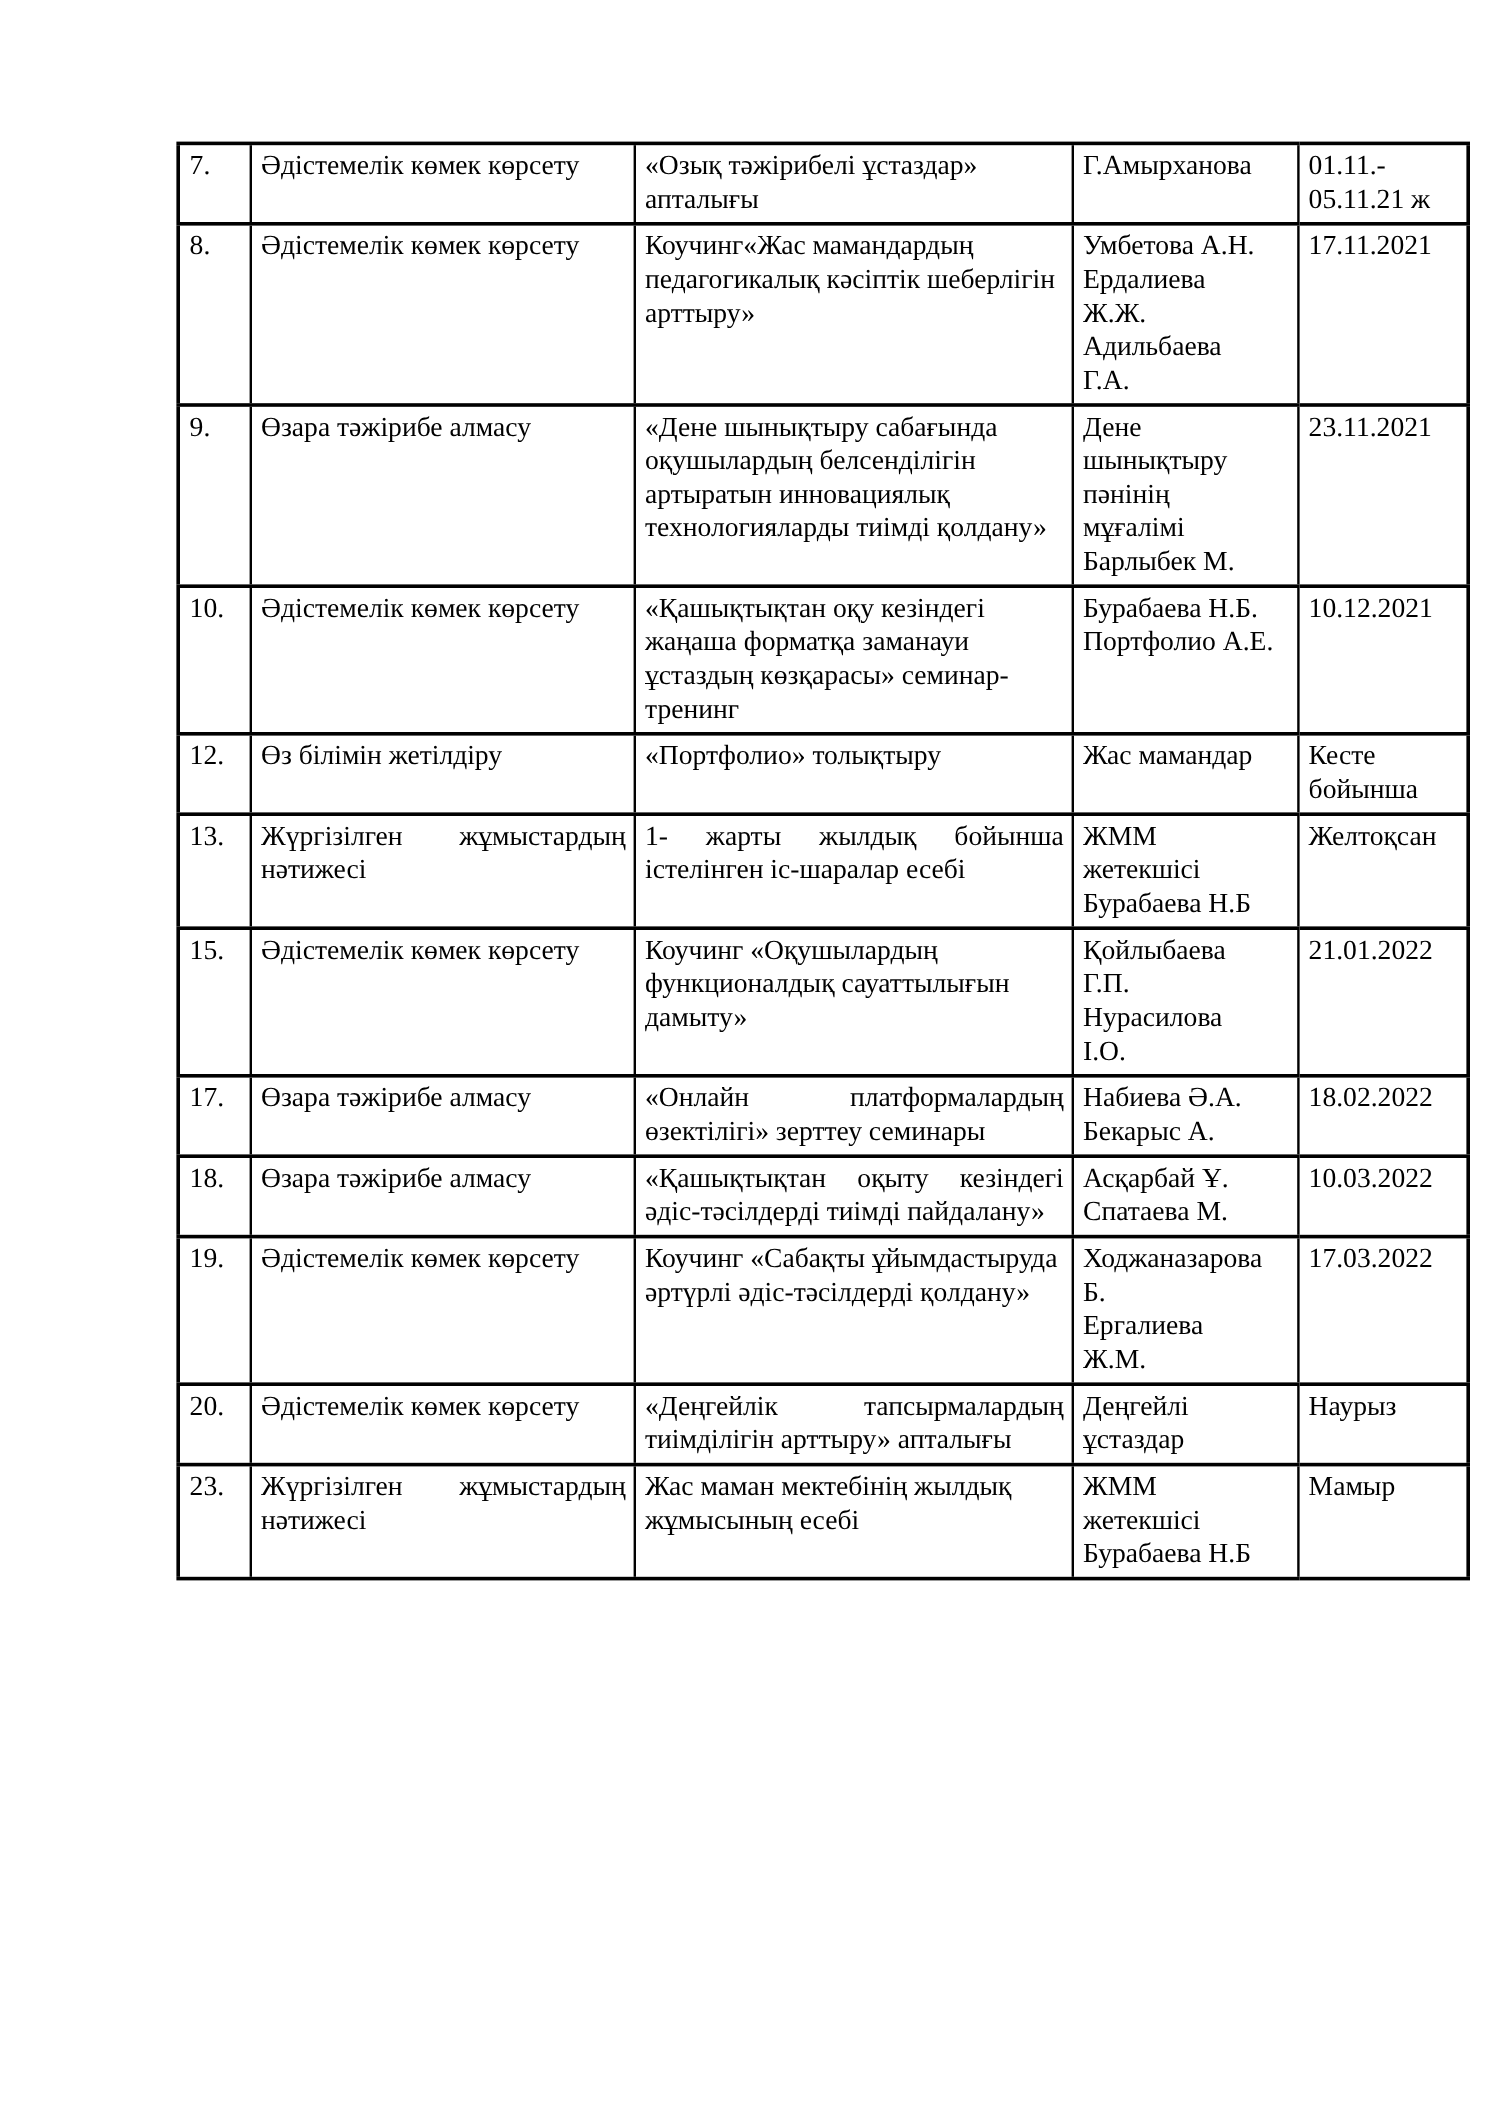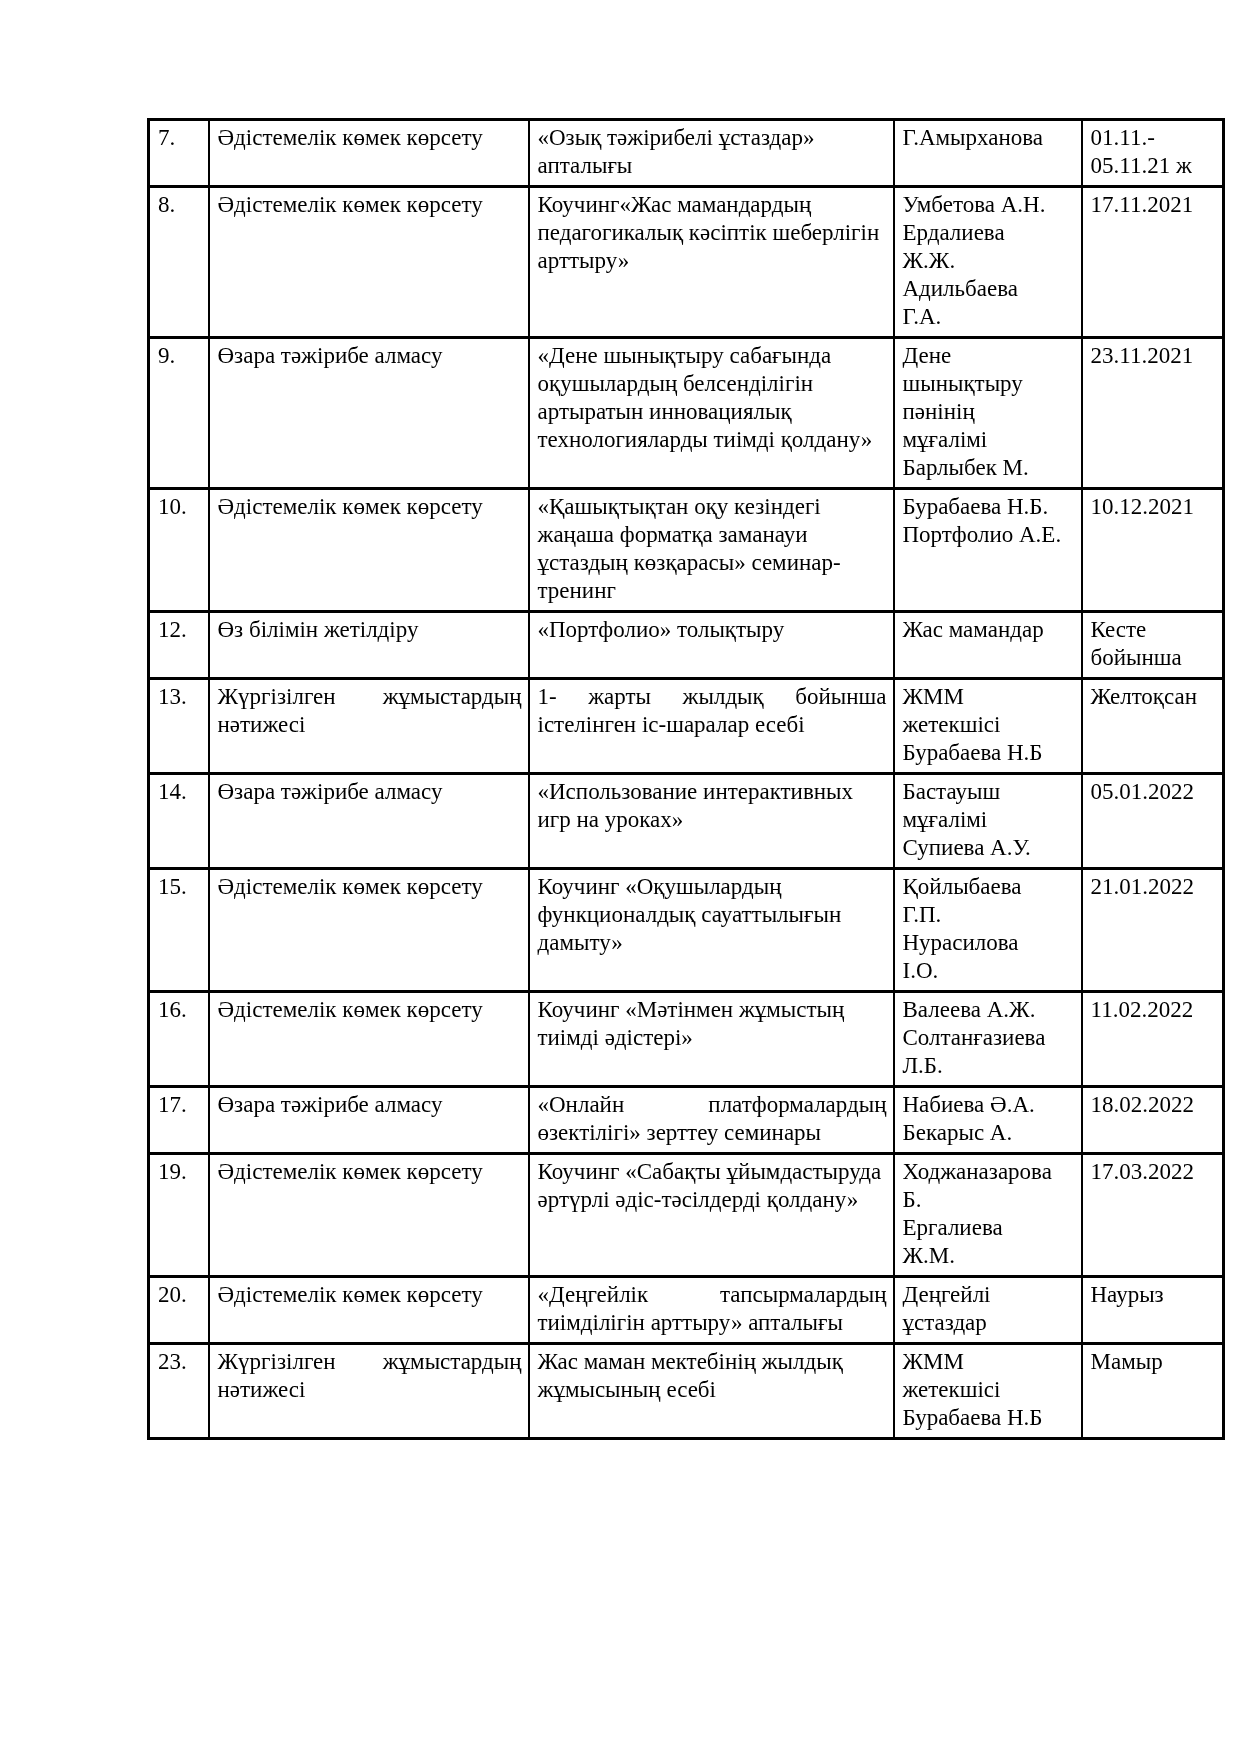--- a/index.html
+++ b/index.html
@@ -135,69 +135,55 @@
           <td class="c-persons">
             <span class="line">ЖММ</span>
             <span class="line">жетекшісі</span>
             <span class="line">Бурабаева Н.Б</span>
           </td>
           <td class="c-date">
             <span class="line">Желтоқсан</span>
           </td>
         </tr>
         <tr>
-          <td class="c-num">14.</td>
-          <td class="c-activity">Өзара тәжірибе алмасу</td>
-          <td class="c-title">«Использование интерактивных игр на уроках»</td>
-          <td class="c-persons">
-            <span class="line">Бастауыш</span>
-            <span class="line">мұғалімі</span>
-            <span class="line">Супиева А.У.</span>
-          </td>
-          <td class="c-date">
-            <span class="line">05.01.2022</span>
-          </td>
-        </tr>
-        <tr>
           <td class="c-num">15.</td>
           <td class="c-activity">Әдістемелік көмек көрсету</td>
           <td class="c-title">Коучинг «Оқушылардың функционалдық сауаттылығын дамыту»</td>
           <td class="c-persons">
             <span class="line">Қойлыбаева</span>
             <span class="line">Г.П.</span>
             <span class="line">Нурасилова</span>
             <span class="line">І.О.</span>
           </td>
           <td class="c-date">
             <span class="line">21.01.2022</span>
           </td>
         </tr>
         <tr>
-          <td class="c-num">16.</td>
-          <td class="c-activity">Әдістемелік көмек көрсету</td>
-          <td class="c-title">Коучинг «Мәтінмен жұмыстың тиімді әдістері»</td>
-          <td class="c-persons">
-            <span class="line">Валеева А.Ж.</span>
-            <span class="line">Солтанғазиева</span>
-            <span class="line">Л.Б.</span>
-          </td>
-          <td class="c-date">
-            <span class="line">11.02.2022</span>
-          </td>
-        </tr>
-        <tr>
           <td class="c-num">17.</td>
           <td class="c-activity">Өзара тәжірибе алмасу</td>
           <td class="c-title justify">«Онлайн платформалардың өзектілігі» зерттеу семинары</td>
           <td class="c-persons">
             <span class="line">Набиева Ә.А.</span>
             <span class="line">Бекарыс А.</span>
           </td>
           <td class="c-date">
             <span class="line">18.02.2022</span>
+          </td>
+        </tr>
+        <tr>
+          <td class="c-num">18.</td>
+          <td class="c-activity">Өзара тәжірибе алмасу</td>
+          <td class="c-title justify">«Қашықтықтан оқыту кезіндегі әдіс-тәсілдерді тиімді пайдалану»</td>
+          <td class="c-persons">
+            <span class="line">Асқарбай Ұ.</span>
+            <span class="line">Спатаева М.</span>
+          </td>
+          <td class="c-date">
+            <span class="line">10.03.2022</span>
           </td>
         </tr>
         <tr>
           <td class="c-num">19.</td>
           <td class="c-activity">Әдістемелік көмек көрсету</td>
           <td class="c-title">Коучинг «Сабақты ұйымдастыруда әртүрлі әдіс-тәсілдерді қолдану»</td>
           <td class="c-persons">
             <span class="line">Ходжаназарова</span>
             <span class="line">Б.</span>
             <span class="line">Ергалиева</span>

